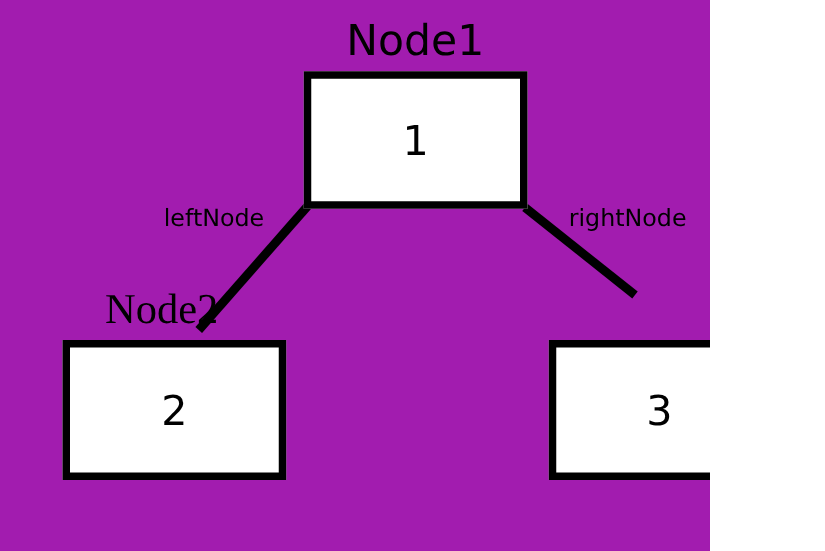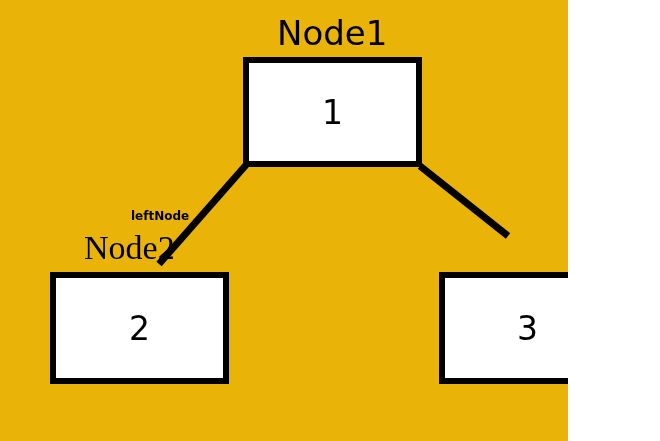--- a/index.html
+++ b/index.html
@@ -4,21 +4,21 @@
 <style>
   html, body {
     margin: 0;
     padding: 0;
     background: #ffffff;
   }
   #canvas {
     position: relative;
     width: 568px;
     height: 441px;
-    background: #eab308;
+    background: #a21caf;
     overflow: hidden;
     font-family: "DejaVu Sans", "Liberation Sans", sans-serif;
   }
   #edge-layer {
     position: absolute;
     left: 0;
     top: 0;
     width: 660px;
     height: 441px;
   }
@@ -40,26 +40,25 @@
   .node-title {
     position: absolute;
     font-size: 34px;
     line-height: 1;
     color: #000000;
     white-space: nowrap;
     font-weight: 400;
   }
   .edge-label {
     position: absolute;
-    font-size: 12px;
+    font-size: 19px;
     line-height: 1;
     color: #000000;
     white-space: nowrap;
-    font-weight: 700;
-    margin-top: 44px;
+    font-weight: 400;
   }
   
   #node-root-box { left: 243px; top: 57px; width: 179px; height: 110px; }
   #node-root-title { left: 277px; top: 16px; }
   
   #node-left-box { left: 50px; top: 272px; width: 179px; height: 112px; }
   #node-left-title { left: 84px; top: 231px; font-family: Liberation Serif, serif; }
   
   #node-right-box { left: 439px; top: 272px; width: 177px; height: 112px; }
   #node-right-title { left: 472px; top: 231px; }
@@ -76,20 +75,21 @@
     <line x1="246" y1="165" x2="159" y2="264" stroke="#000000" stroke-width="7" stroke-linecap="butt"></line>
     <line x1="420" y1="166" x2="508" y2="236" stroke="#000000" stroke-width="7" stroke-linecap="butt"></line>
   </svg>
 
   <div class="node-title" id="node-root-title">Node1</div>
   <div class="node-box" id="node-root-box">
     <span class="node-value">1</span>
   </div>
 
   <div class="edge-label" id="edge-label-left">leftNode</div>
+  <div class="edge-label" id="edge-label-right">rightNode</div>
 
   <div class="node-title" id="node-left-title">Node2</div>
   <div class="node-box" id="node-left-box">
     <span class="node-value">2</span>
   </div>
 
   <div class="node-box" id="node-right-box">
     <span class="node-value">3</span>
   </div>
 

